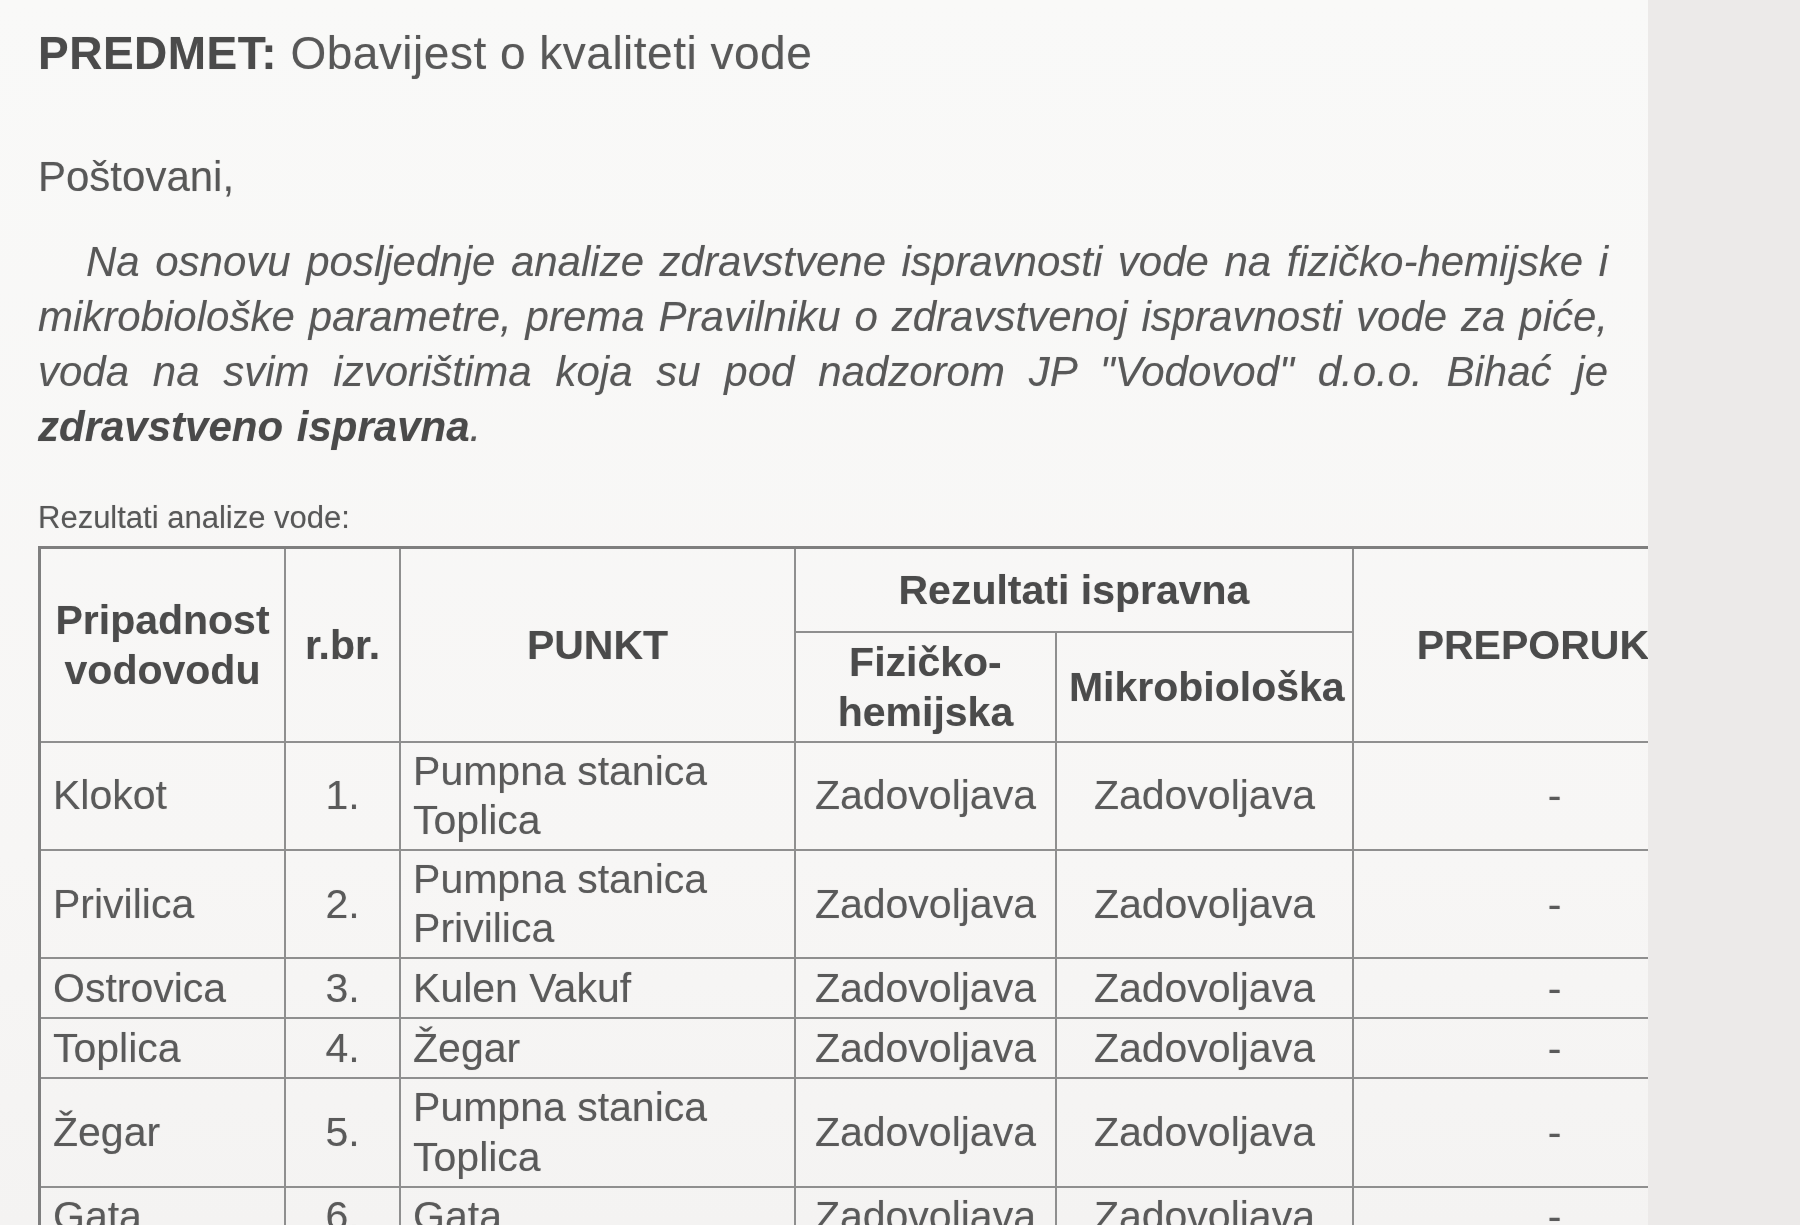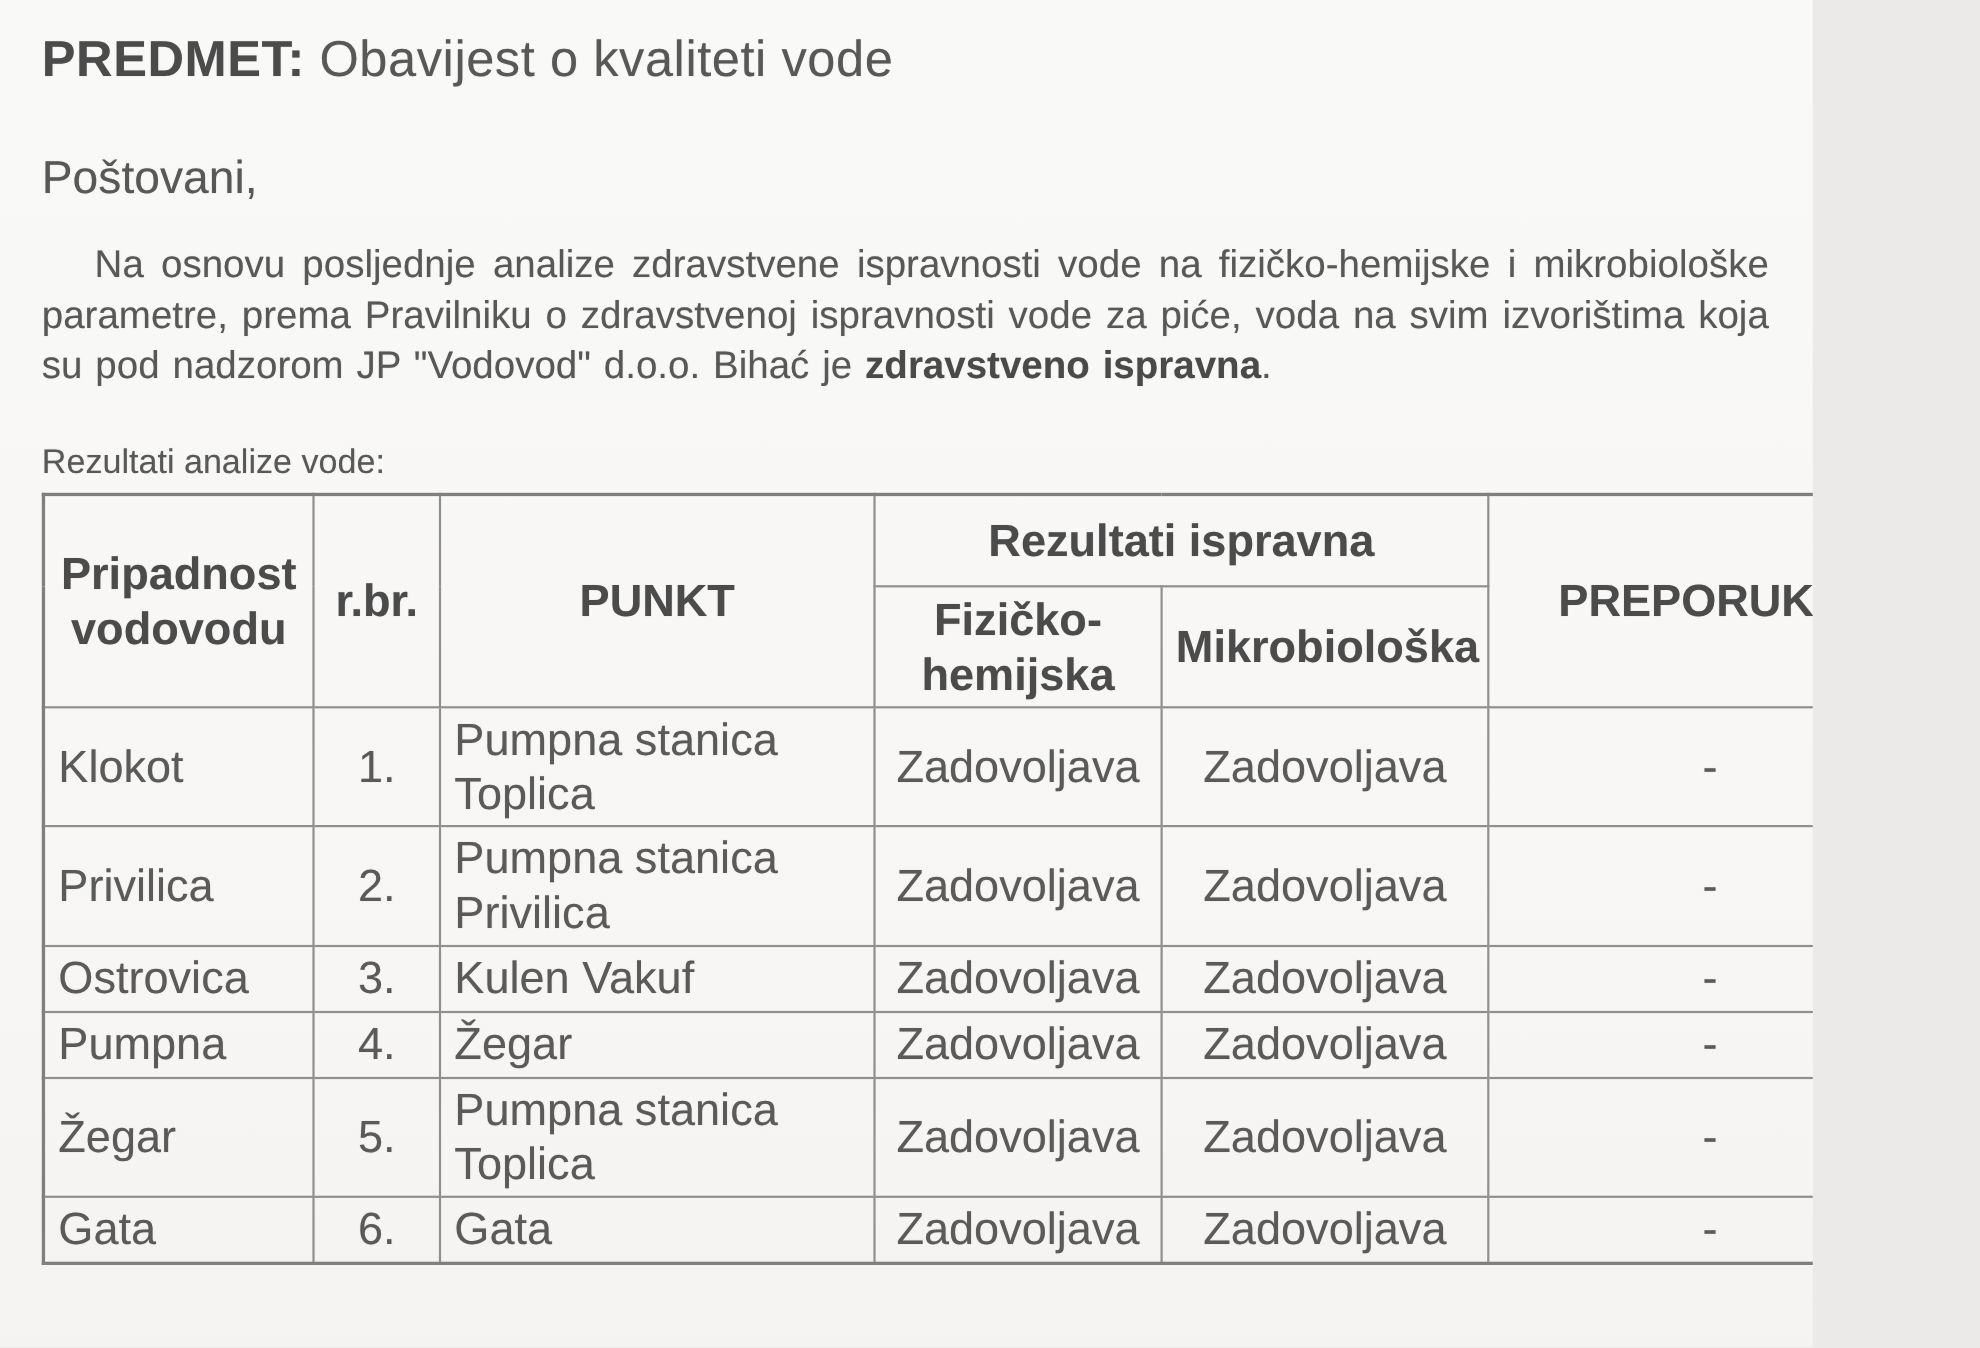--- a/index.html
+++ b/index.html
@@ -11,30 +11,31 @@
     color:#585858;
     overflow:hidden;
     text-shadow:0 0 1px rgba(90,90,90,.35);
   }
   .content{padding:26px 40px 0 38px;}
 
   .subject{font-size:46px;letter-spacing:.5px;}
   .subject .label{font-weight:bold;color:#4b4b4b;}
   .subject .text{color:#585858;}
 
-  .salutation{margin-top:57px;font-size:42px;}
+  .salutation{margin-top:73px;font-size:42px;}
 
   .para{
     margin-top:33px;
-    font-size:35px;
+    font-size:42px;
     line-height:1.31;
     text-align:justify;
     text-indent:48px;
     color:#585858;
     word-spacing:2px;
+    font-style:italic;
   }
   .para .bold{font-weight:bold;color:#4a4a4a;}
 
   .table-intro{margin-top:46px;font-size:31px;}
 
   table.results{
     border-collapse:collapse;
     table-layout:fixed;
     width:1720px;
     margin-top:10px;
@@ -130,21 +131,21 @@
         </tr>
         <tr class="row-short">
           <td class="al-left">Ostrovica</td>
           <td class="al-center">3.</td>
           <td class="al-left">Kulen Vakuf</td>
           <td class="al-center">Zadovoljava</td>
           <td class="al-center">Zadovoljava</td>
           <td class="al-center">-</td>
         </tr>
         <tr class="row-short">
-          <td class="al-left">Pumpna</td>
+          <td class="al-left">Toplica</td>
           <td class="al-center">4.</td>
           <td class="al-left">Žegar</td>
           <td class="al-center">Zadovoljava</td>
           <td class="al-center">Zadovoljava</td>
           <td class="al-center">-</td>
         </tr>
         <tr class="row-tall">
           <td class="al-left">Žegar</td>
           <td class="al-center">5.</td>
           <td class="al-left">Pumpna stanica Toplica</td>

